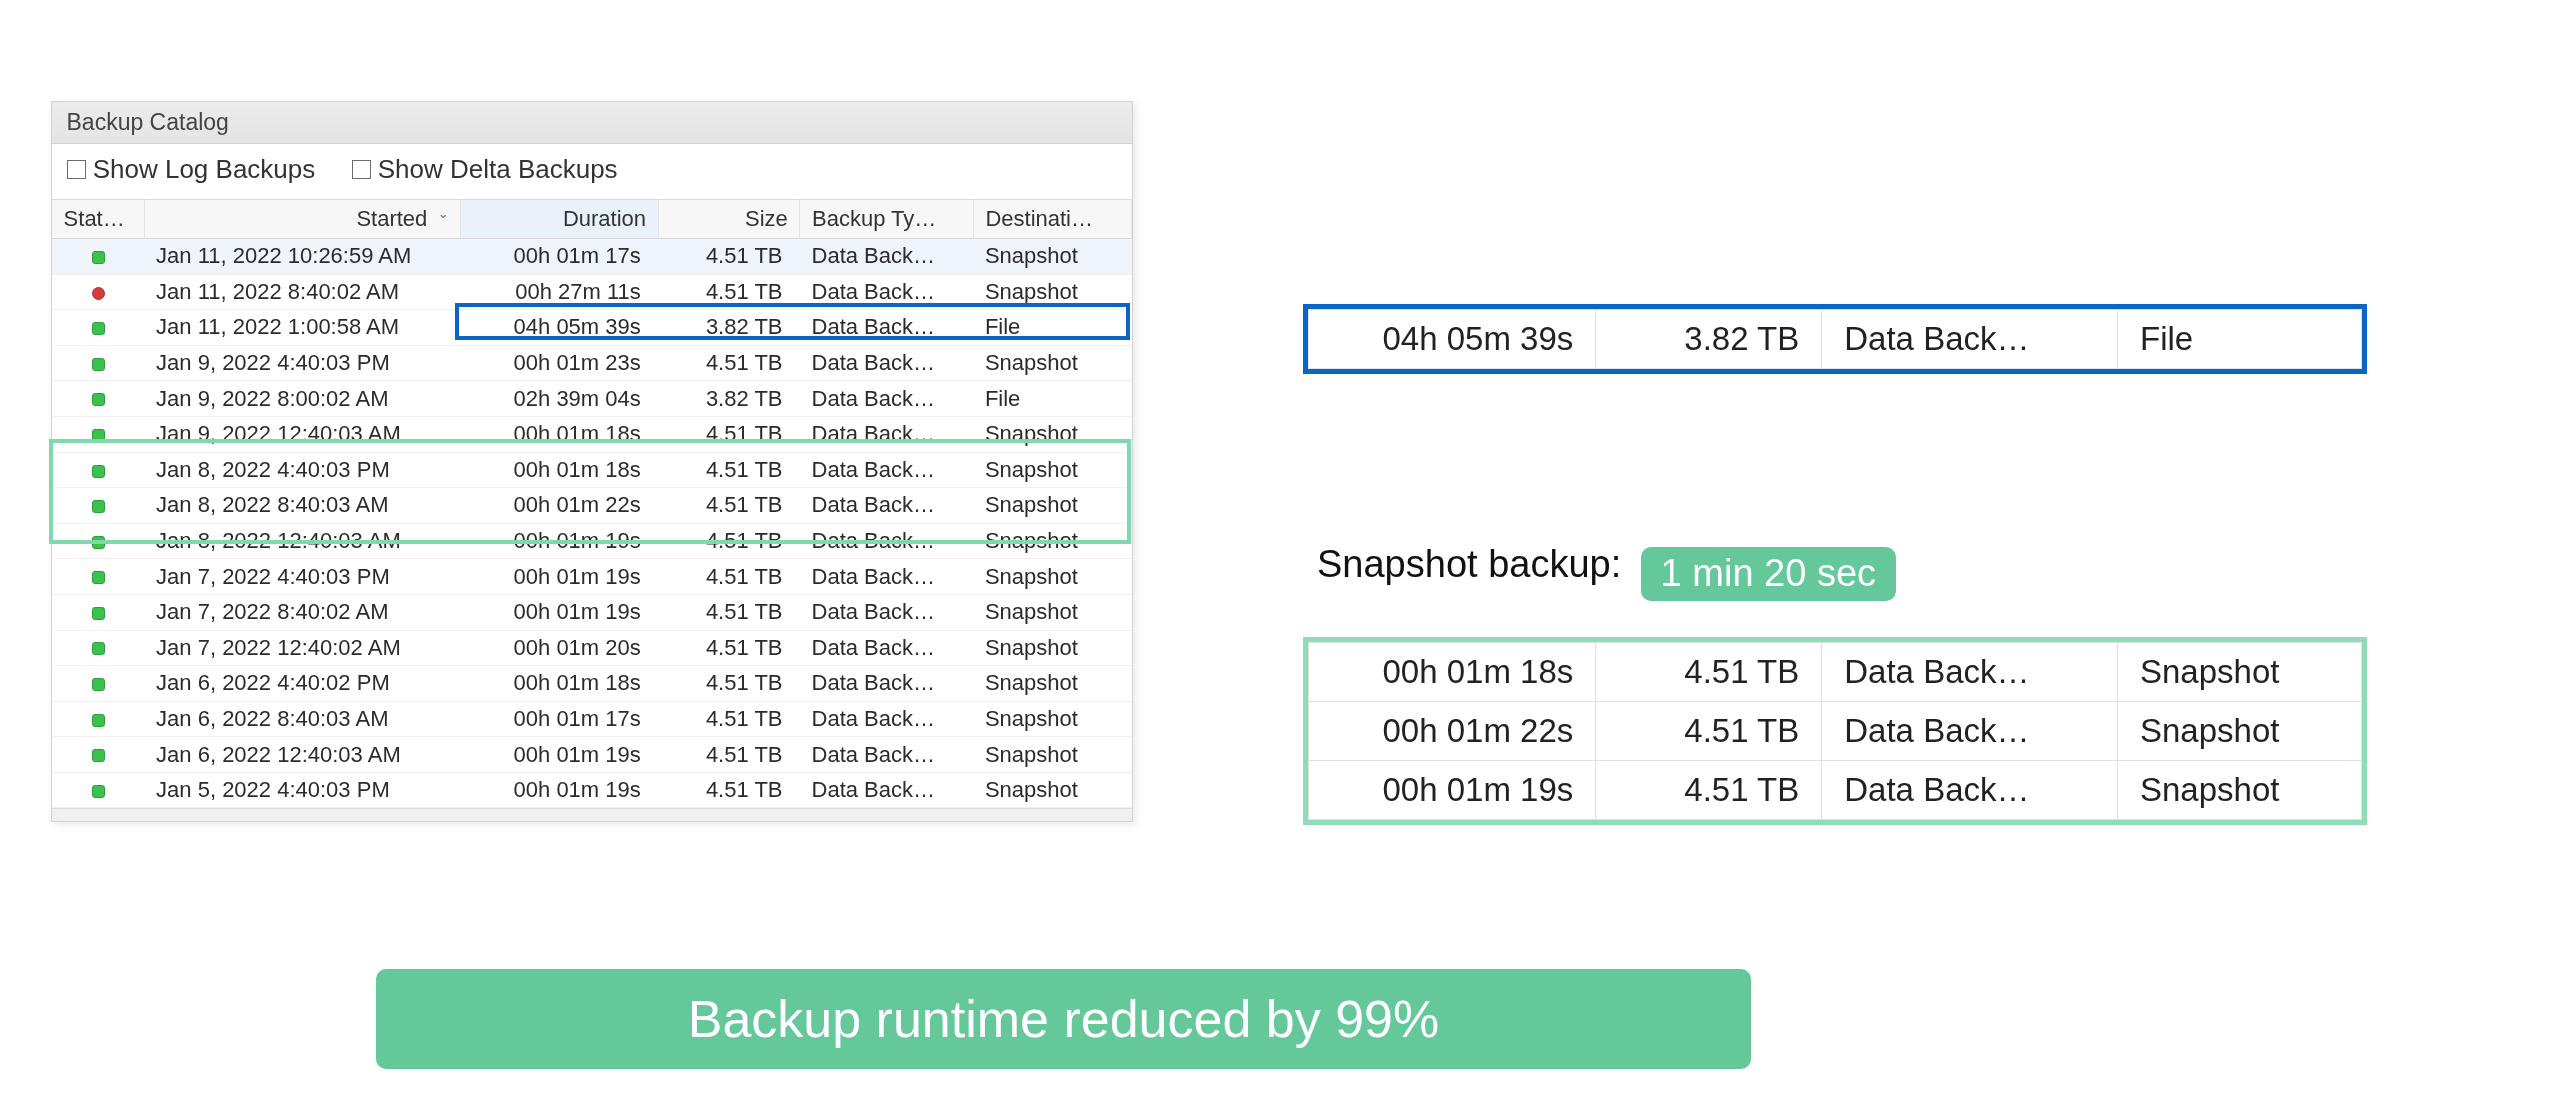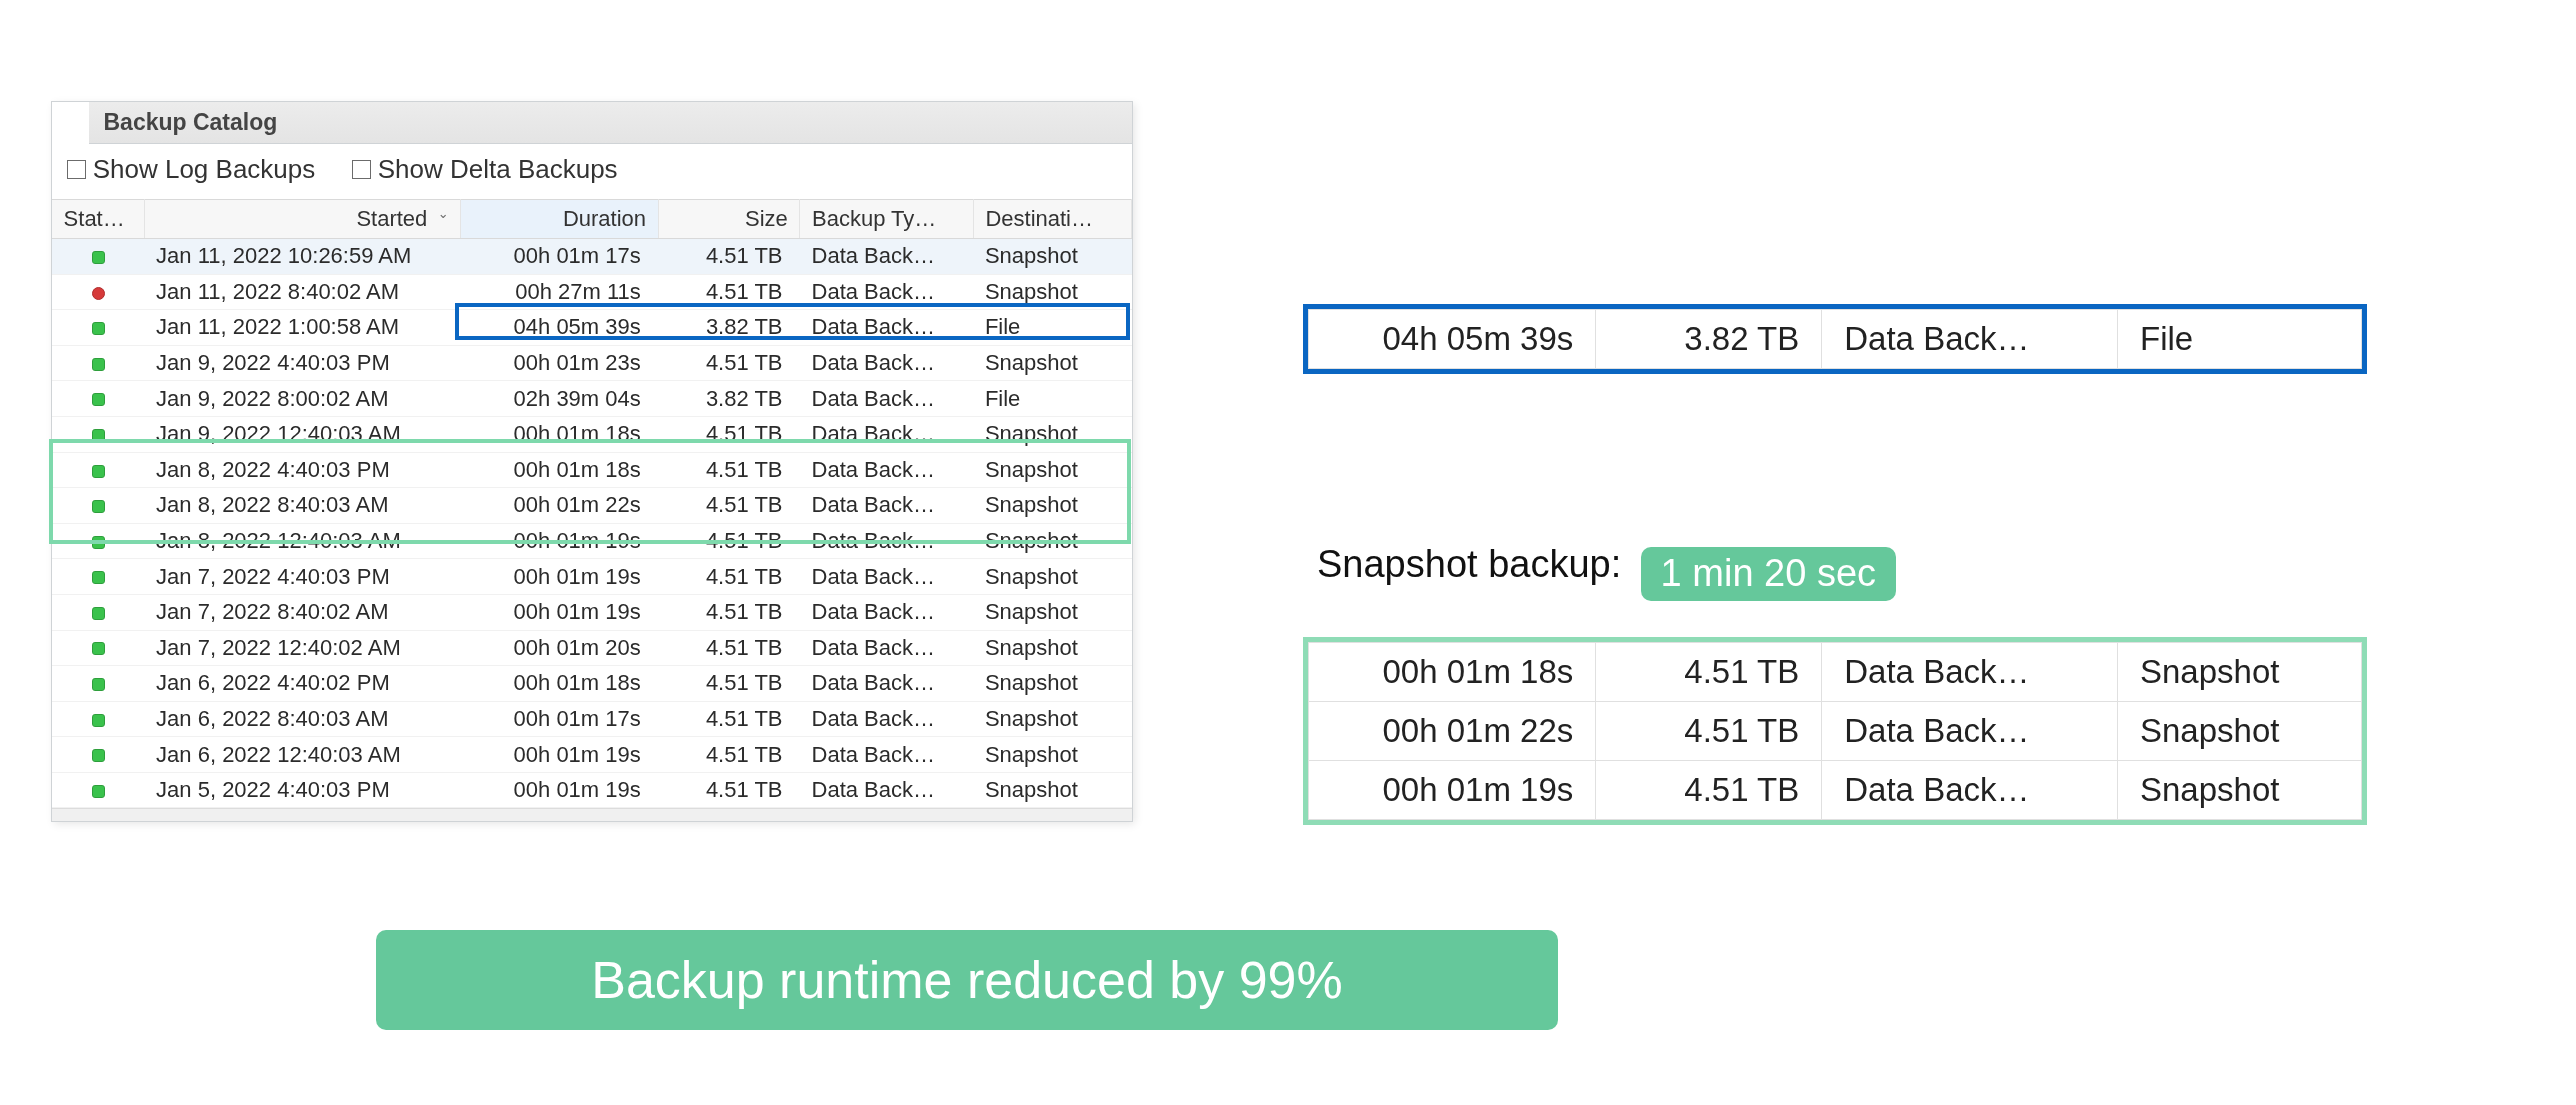--- a/index.html
+++ b/index.html
@@ -24,24 +24,23 @@
     top: 101px;
     width: 1082px;
     border: 1.4px solid #cfd3d6;
     background: #ffffff;
     box-shadow: 2.9px 2.9px 8.7px rgba(0,0,0,.10);
   }
   .catalog-titlebar {
     background: linear-gradient(#ececec, #e4e4e4);
     border-bottom: 1.4px solid #cfd3d6;
     padding: 7.2px 14.5px;
-    font-weight: 700;
+    font-weight: 400;
     font-size: 23px;
     color: #444;
-    margin-left: 37px;
   }
   .filter-bar {
     padding: 10px 14.5px 13px 14.5px;
     font-size: 26px;
     color: #333;
   }
   .chk {
     display: inline-flex;
     align-items: center;
     gap: 7.2px;
@@ -408,16 +407,16 @@
           <tr>
             <td class="c-dur">00h 01m 19s</td>
             <td class="c-size">4.51 TB</td>
             <td class="c-type">Data Back…</td>
             <td class="c-dest">Snapshot</td>
           </tr>
         </tbody>
     </table>
   </div>
 
-  <div class="banner" style="left:376px; top:930px; width:1182px;">Backup runtime reduced by 99%</div>
+  <div class="banner" style="left:376px; top:969px; width:1375px;">Backup runtime reduced by 99%</div>
 
 </div>
 
 
 </body></html>

